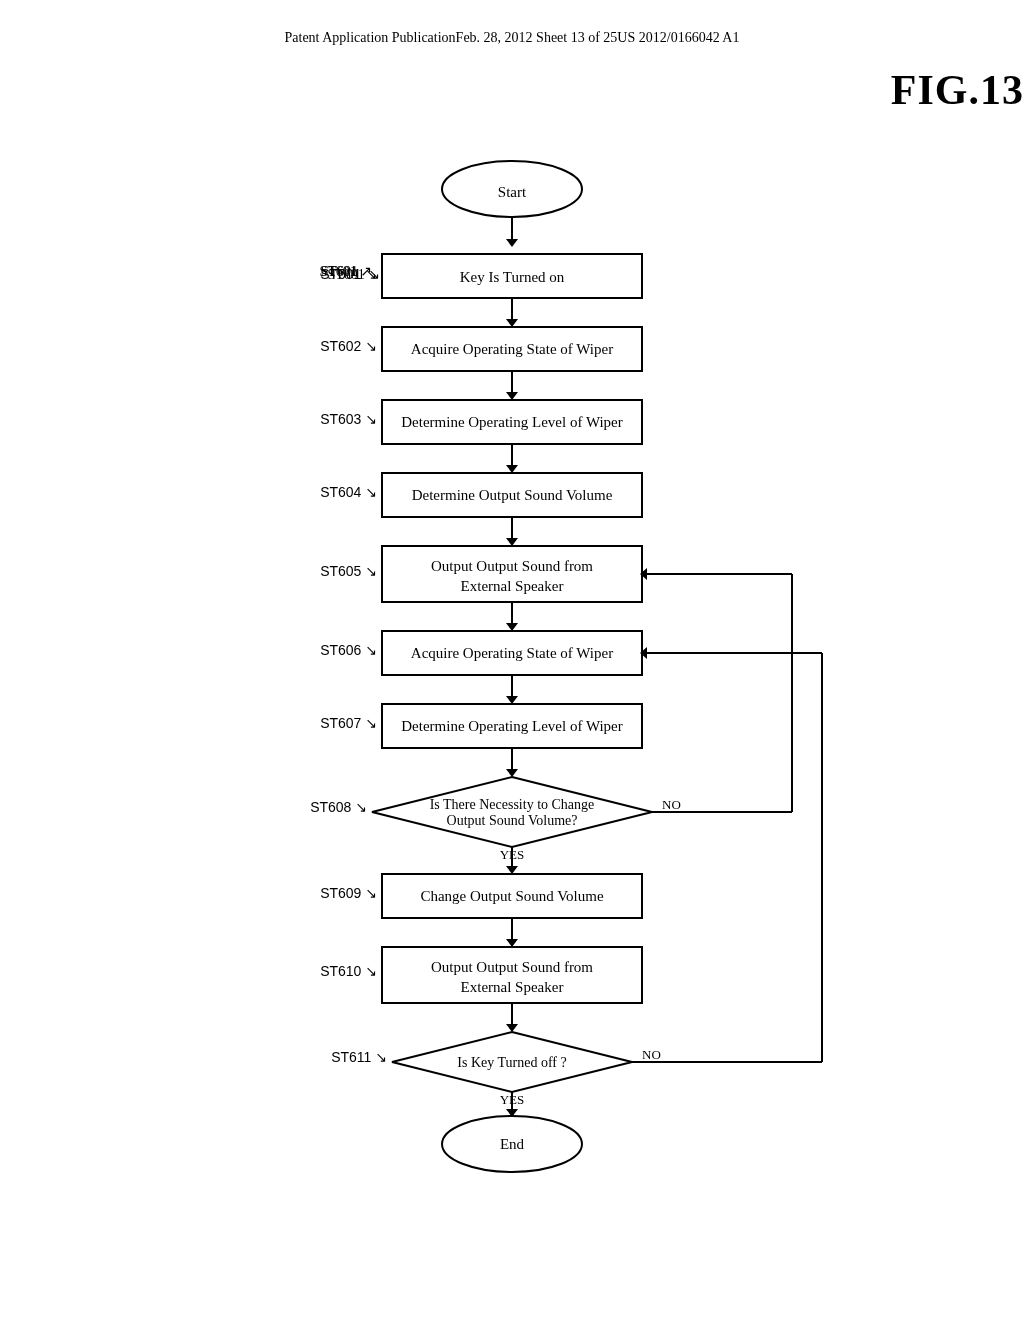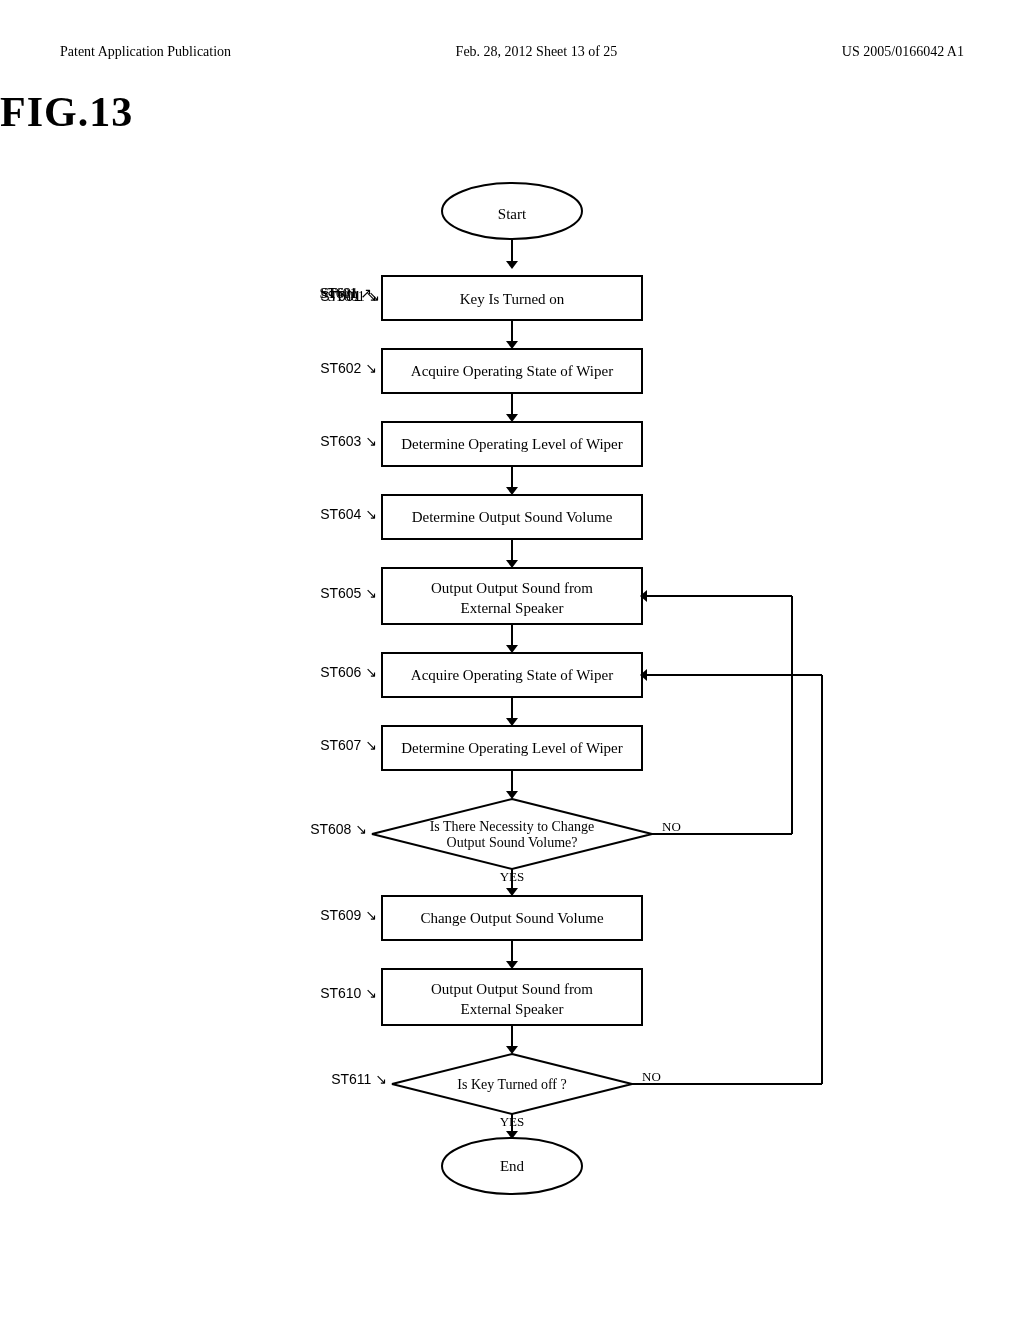--- a/index.html
+++ b/index.html
@@ -6,49 +6,49 @@
     body {
       background: #fff;
       font-family: 'Times New Roman', Times, serif;
       width: 1024px;
       min-height: 1320px;
       position: relative;
     }
 
     .header {
       display: flex;
-      justify-content: space-between;
-      padding: 44px 60px 10px 60px;
+      justify-content: center;
+      padding: 30px 60px 10px 60px;
       font-size: 14px;
     }
 
     .fig-title {
-      text-align: left;
+      text-align: right;
       font-size: 42px;
       font-weight: bold;
-      margin-top: 18px;
+      margin-top: 10px;
       margin-bottom: 30px;
       letter-spacing: 1px;
     }
 
     .flowchart-container {
       display: flex;
       flex-direction: column;
       align-items: center;
       position: relative;
       padding-bottom: 40px;
     }
   </style>
 </head>
 <body>
 
 <div class="header">
   <span>Patent Application Publication</span>
   <span>Feb. 28, 2012  Sheet 13 of 25</span>
-  <span>US 2005/0166042 A1</span>
+  <span>US 2012/0166042 A1</span>
 </div>
 
 <div class="fig-title">FIG.13</div>
 
 <div class="flowchart-container">
 <svg width="900" height="1100" viewBox="0 0 900 1100" xmlns="http://www.w3.org/2000/svg" style="font-family: 'Times New Roman', serif; font-size: 15px;">
 
   <ellipse cx="450" cy="45" rx="70" ry="28" fill="white" stroke="black" stroke-width="2"></ellipse>
   <text x="450" y="50" text-anchor="middle" dominant-baseline="middle">Start</text>
 

